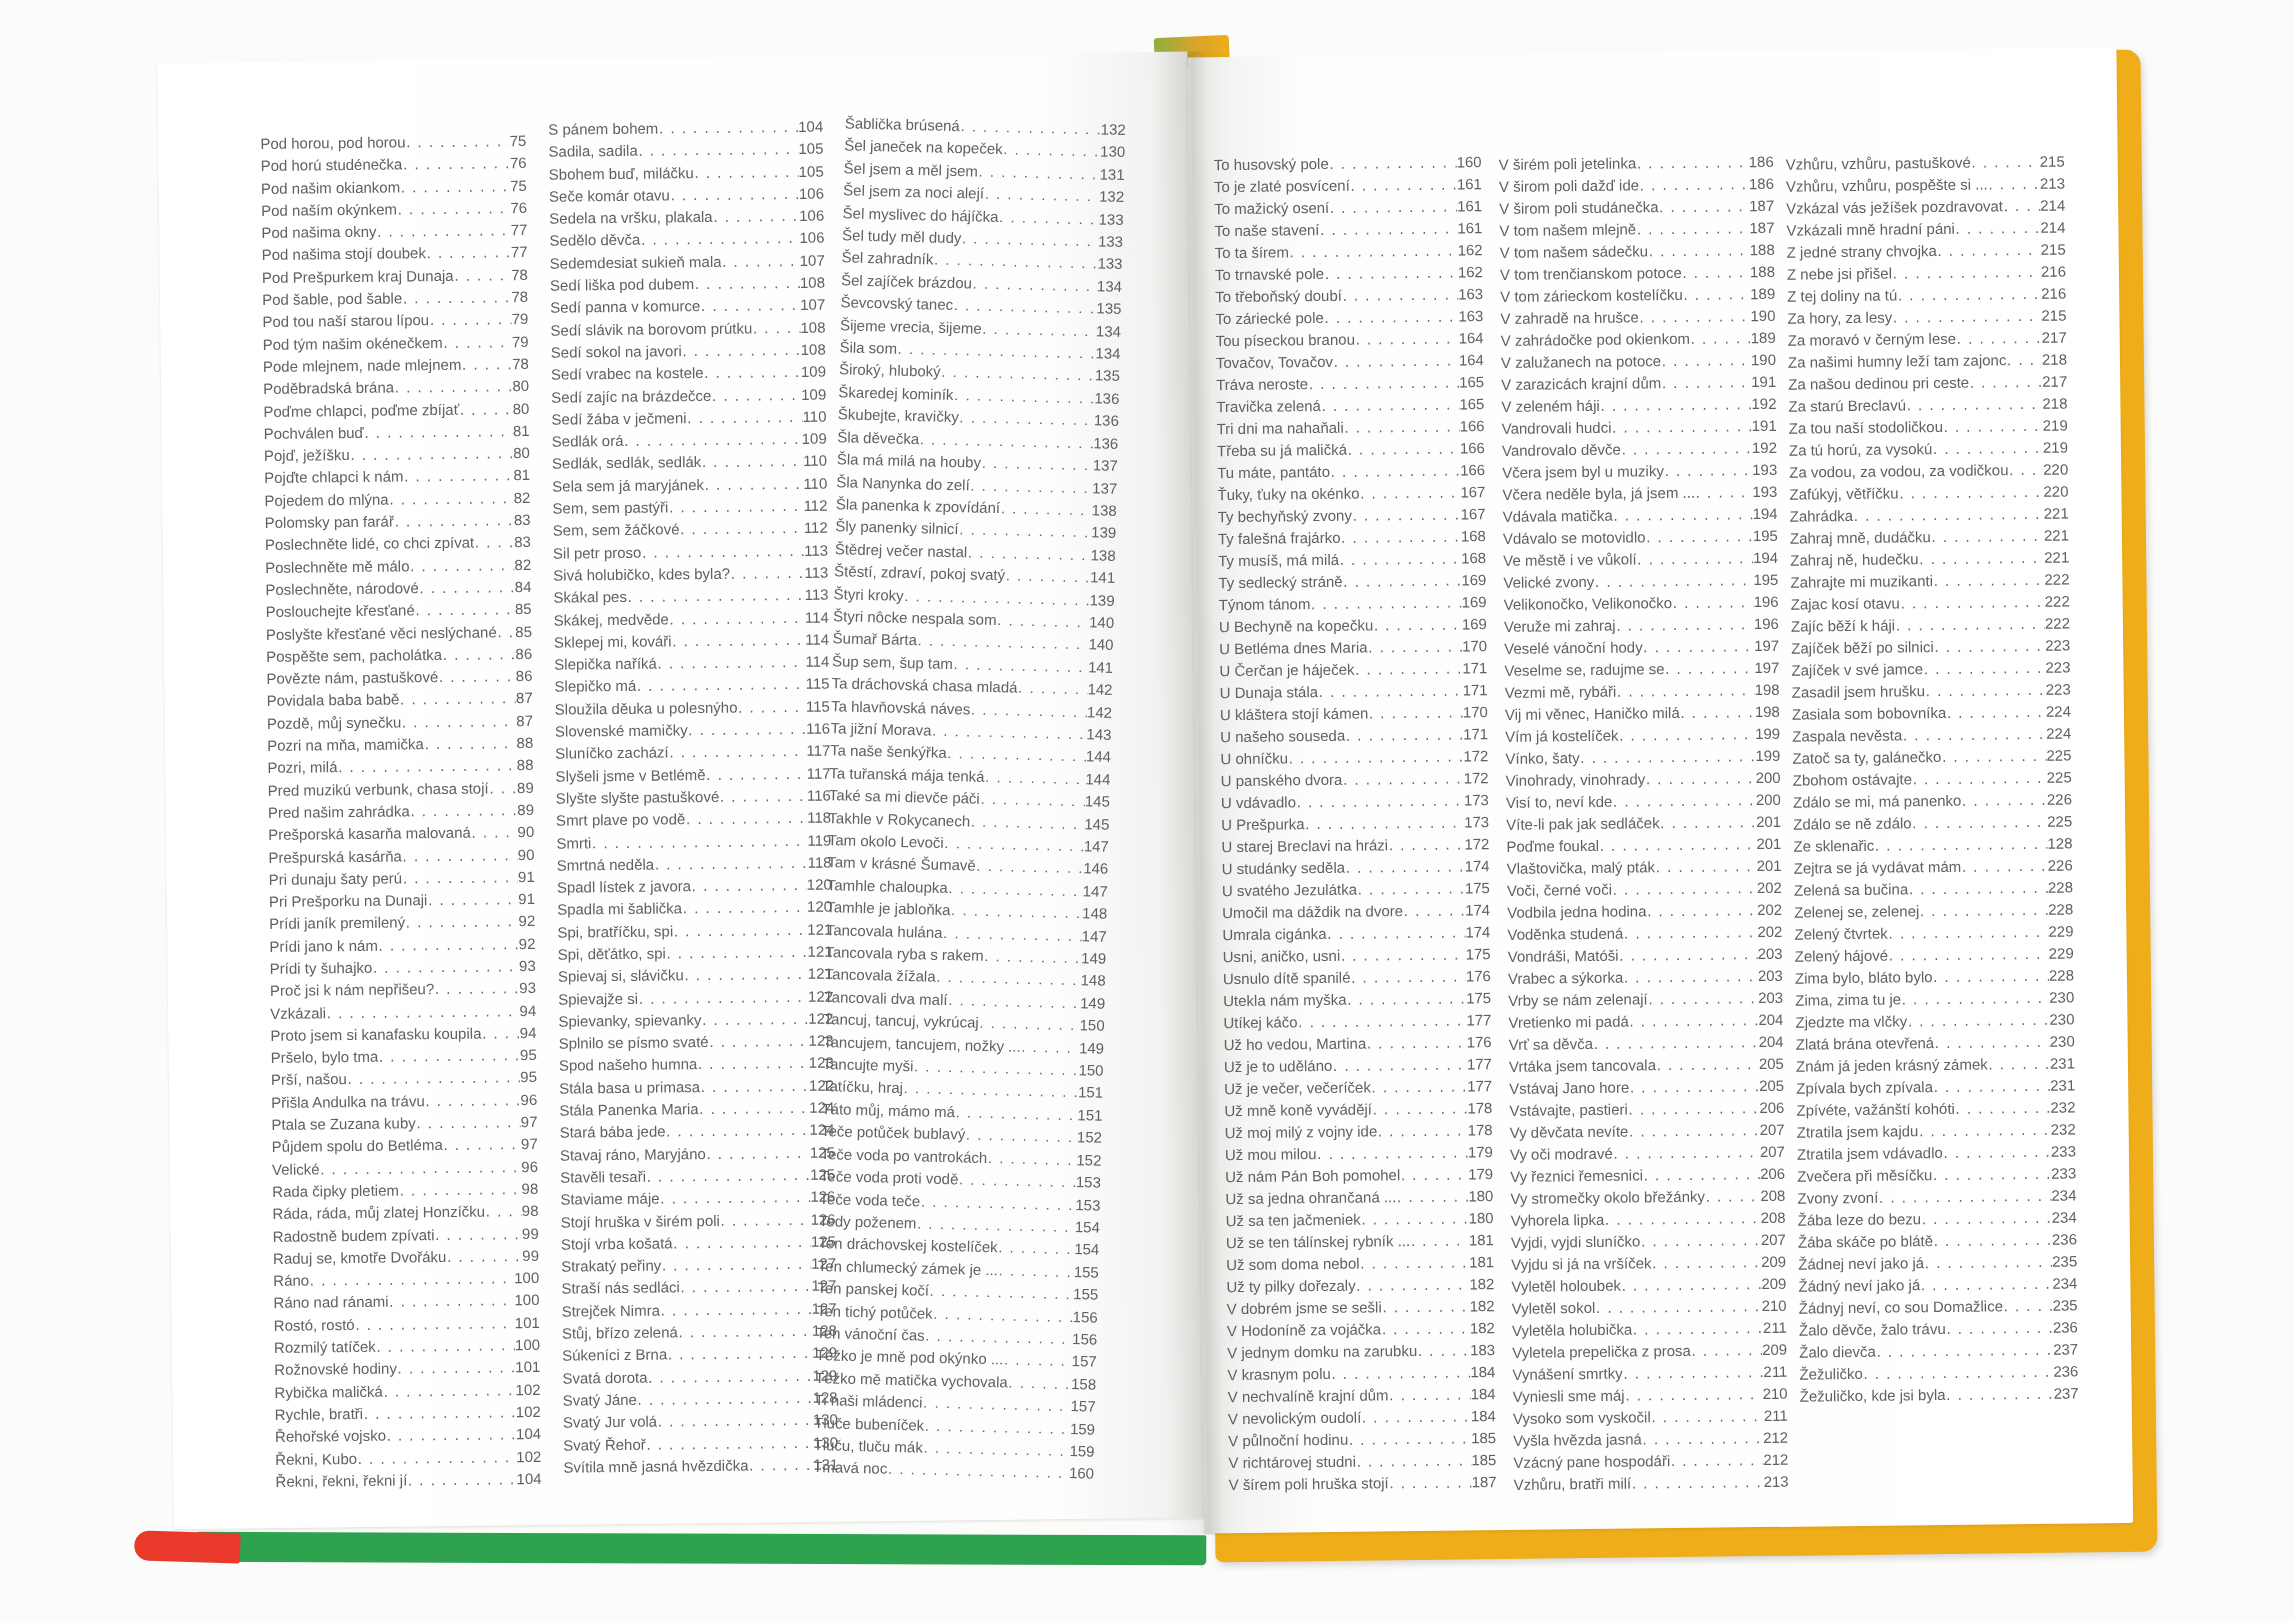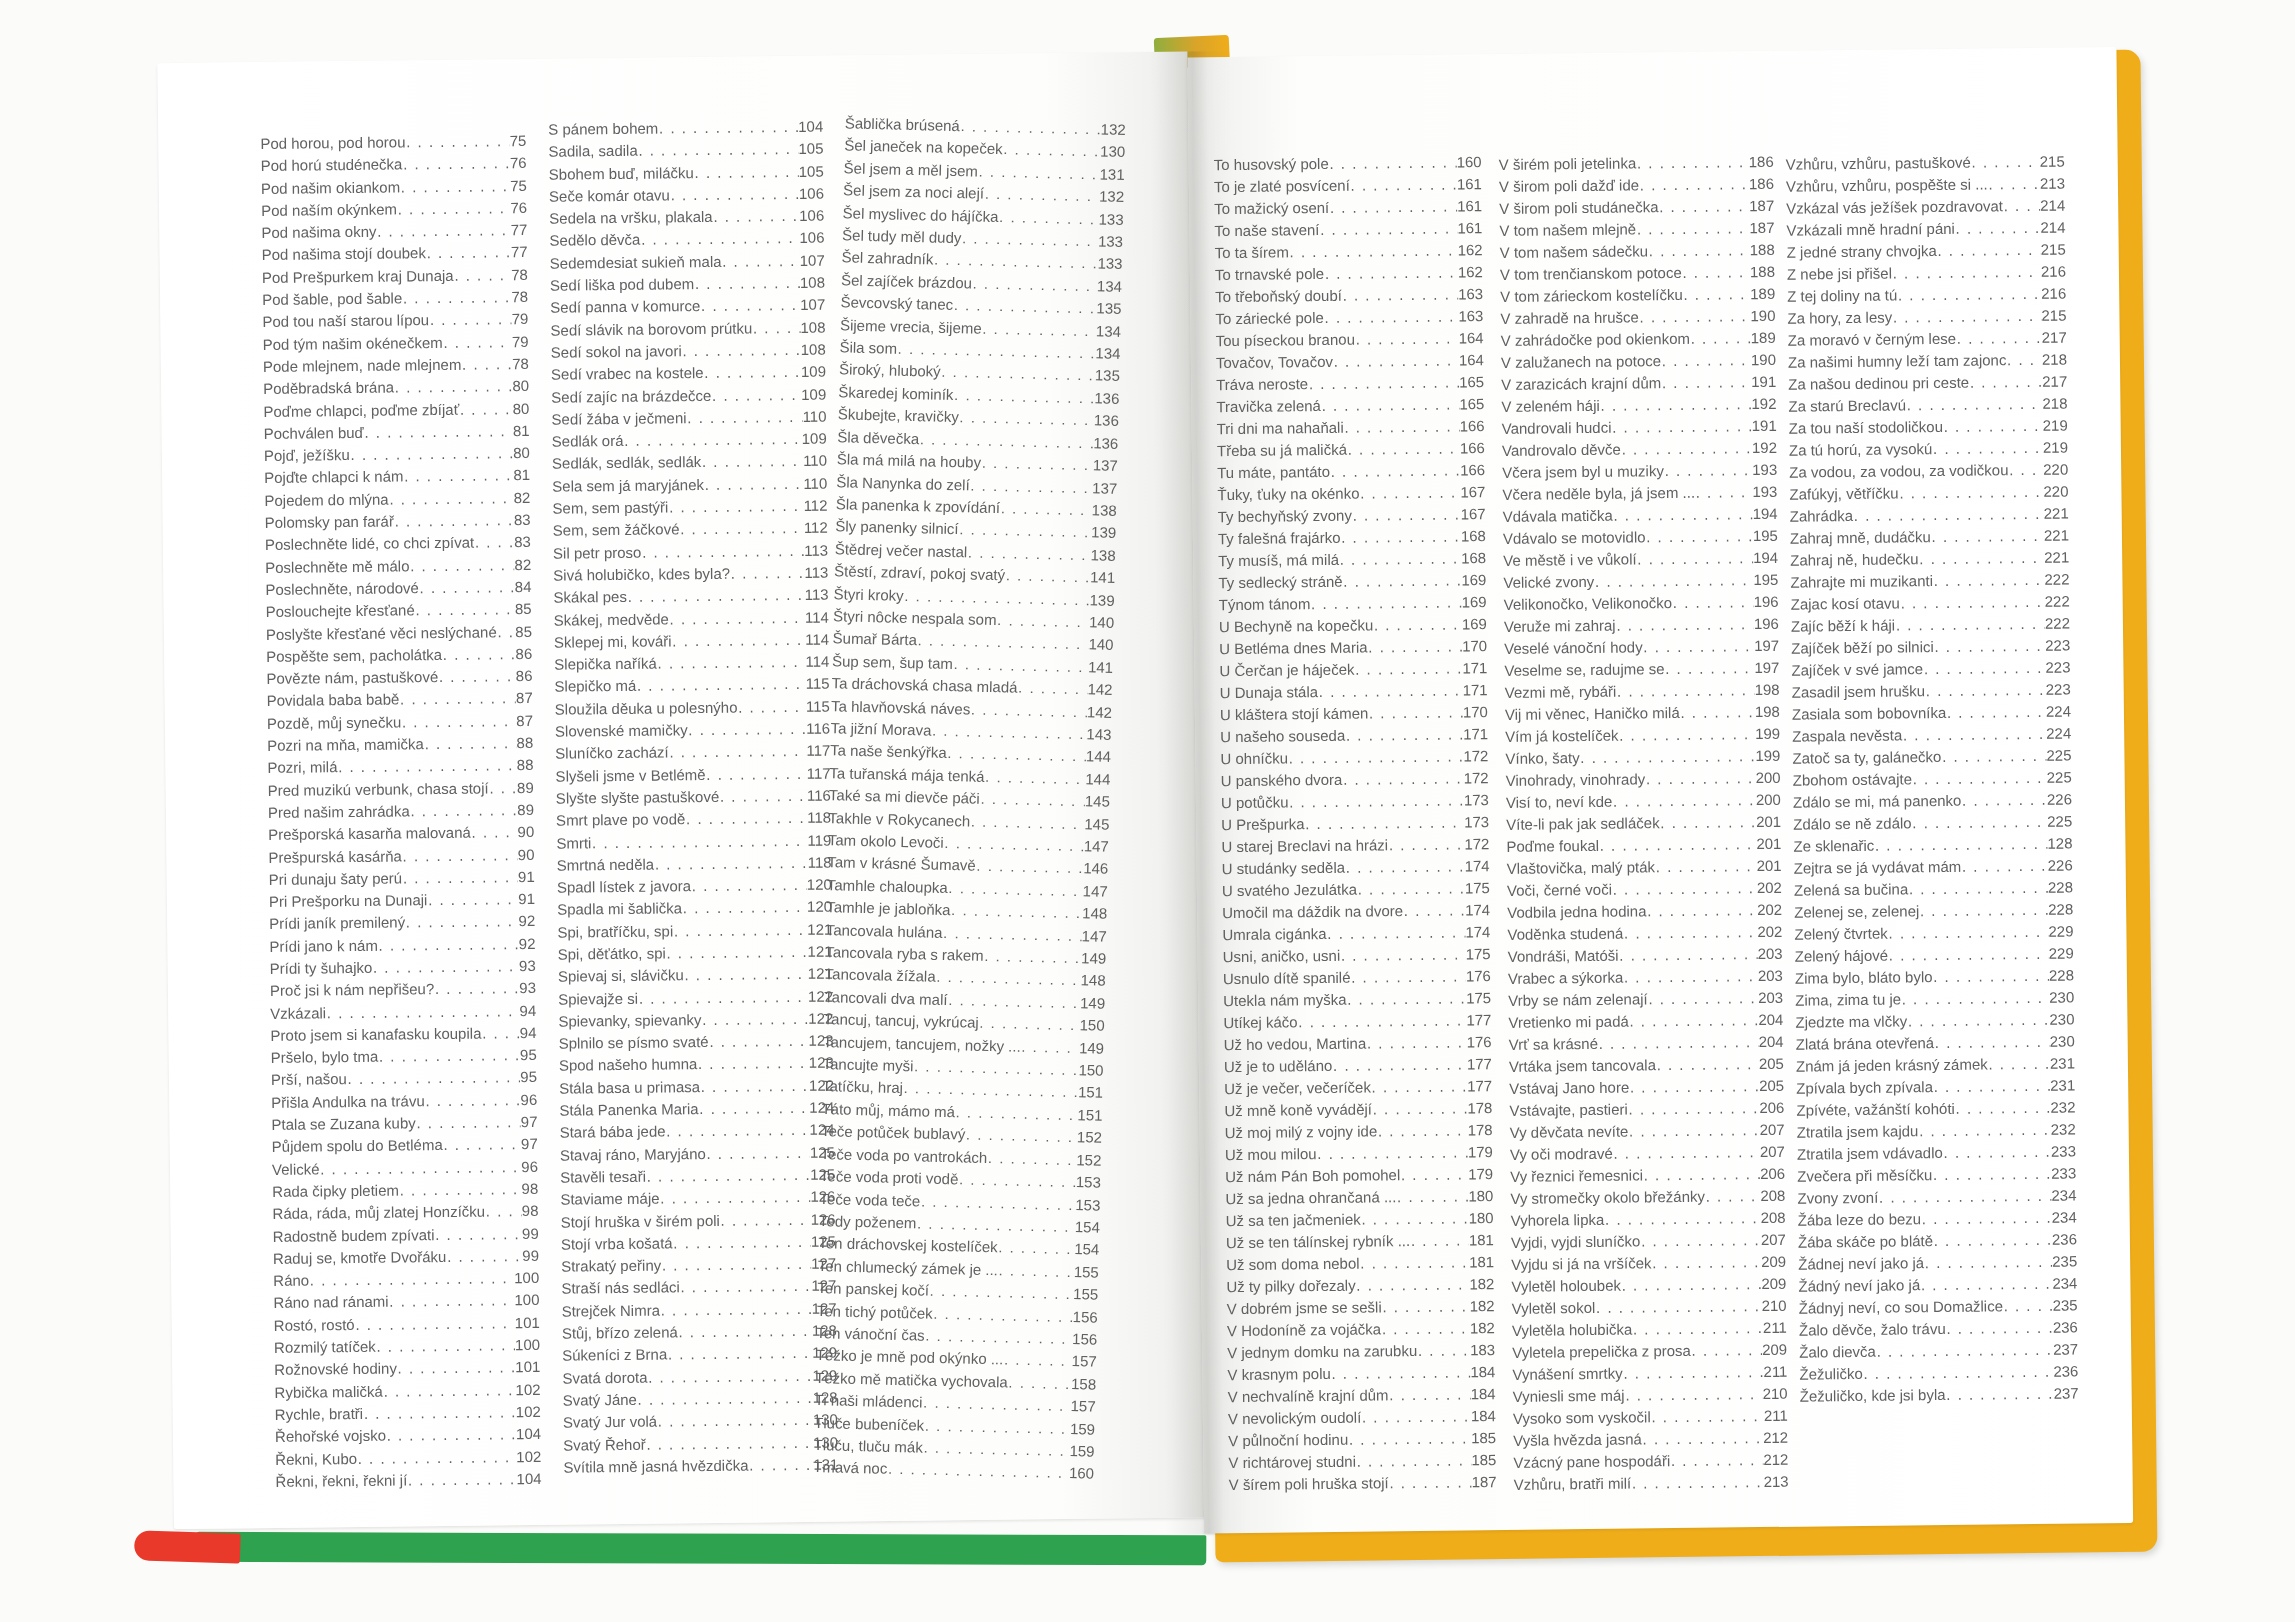--- a/index.html
+++ b/index.html
@@ -1141,21 +1141,21 @@
         <span class="t">U ohníčku</span>
         <span class="dots"></span>
         <span class="n">172</span>
       </div>
       <div class="row">
         <span class="t">U panského dvora</span>
         <span class="dots"></span>
         <span class="n">172</span>
       </div>
       <div class="row">
-        <span class="t">U potůčku</span>
+        <span class="t">U vdávadlo</span>
         <span class="dots"></span>
         <span class="n">173</span>
       </div>
       <div class="row">
         <span class="t">U Prešpurka</span>
         <span class="dots"></span>
         <span class="n">173</span>
       </div>
       <div class="row">
         <span class="t">U starej Breclavi na hrázi</span>
@@ -1503,21 +1503,21 @@
         <span class="t">Vrby se nám zelenají</span>
         <span class="dots"></span>
         <span class="n">203</span>
       </div>
       <div class="row">
         <span class="t">Vretienko mi padá</span>
         <span class="dots"></span>
         <span class="n">204</span>
       </div>
       <div class="row">
-        <span class="t">Vrť sa krásné</span>
+        <span class="t">Vrť sa děvča</span>
         <span class="dots"></span>
         <span class="n">204</span>
       </div>
       <div class="row">
         <span class="t">Vrtáka jsem tancovala</span>
         <span class="dots"></span>
         <span class="n">205</span>
       </div>
       <div class="row">
         <span class="t">Vstávaj Jano hore</span>

